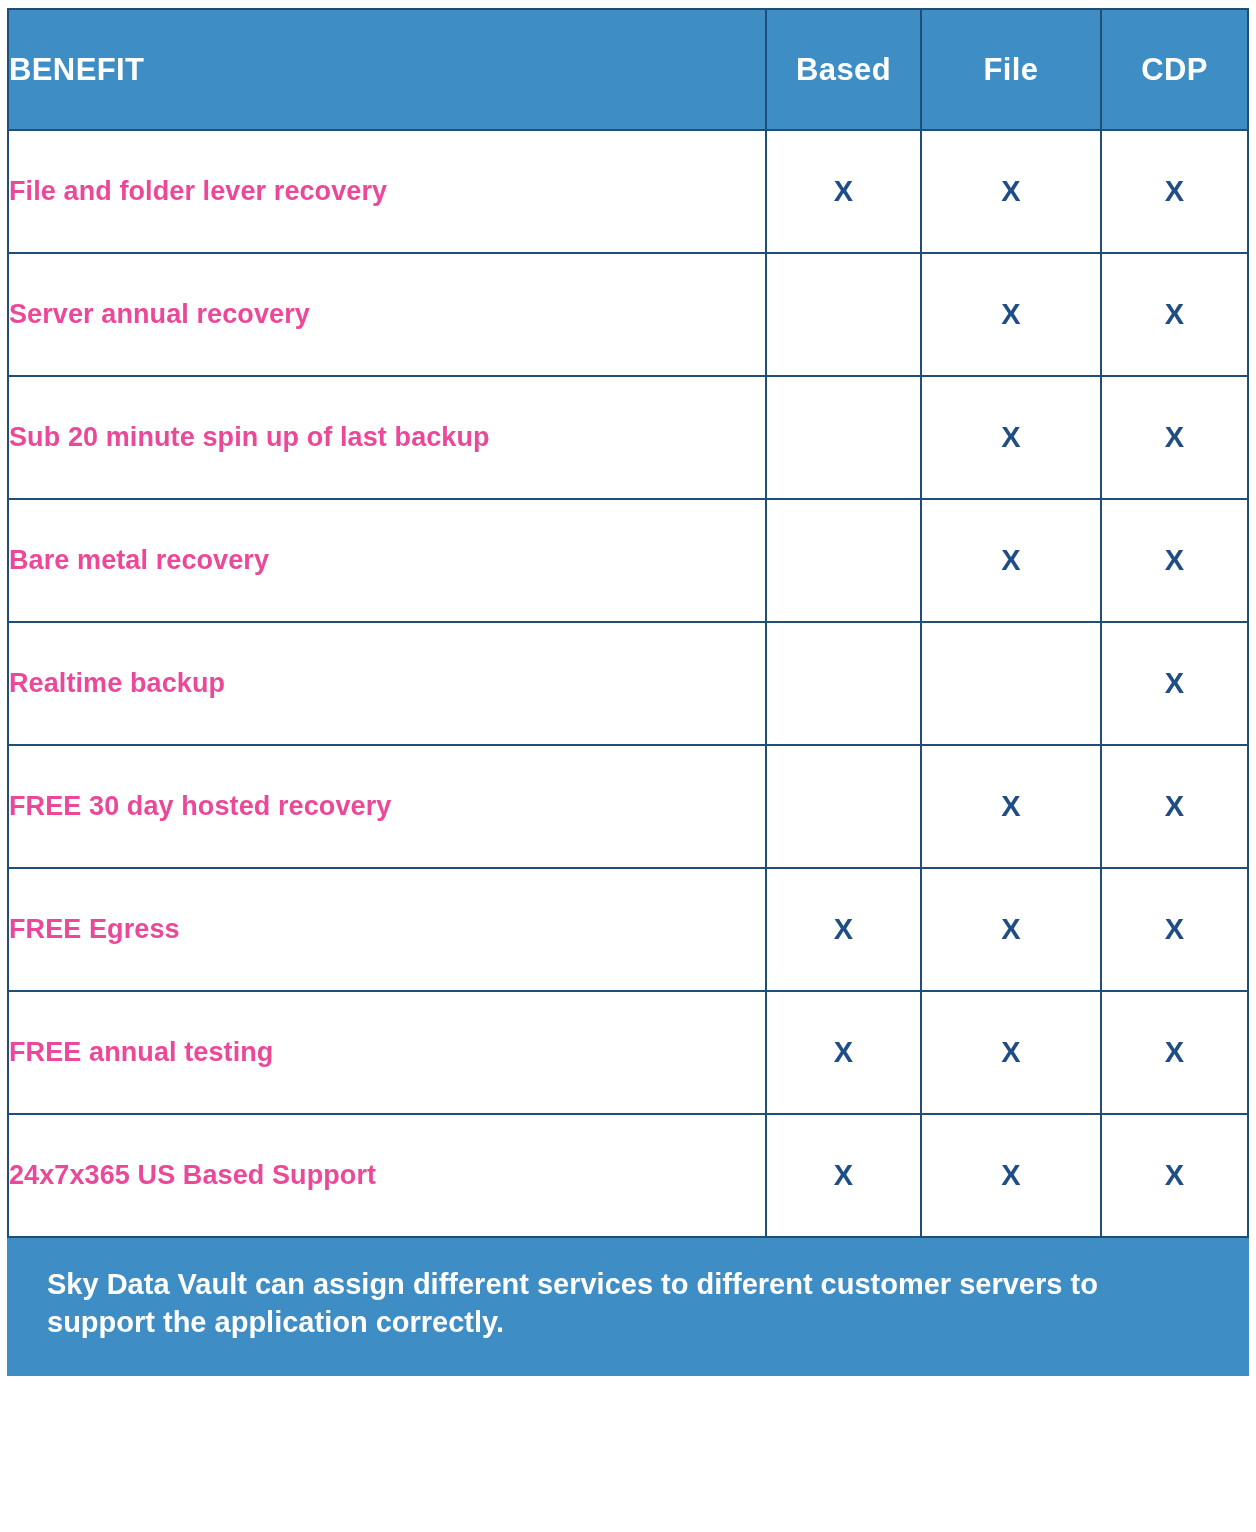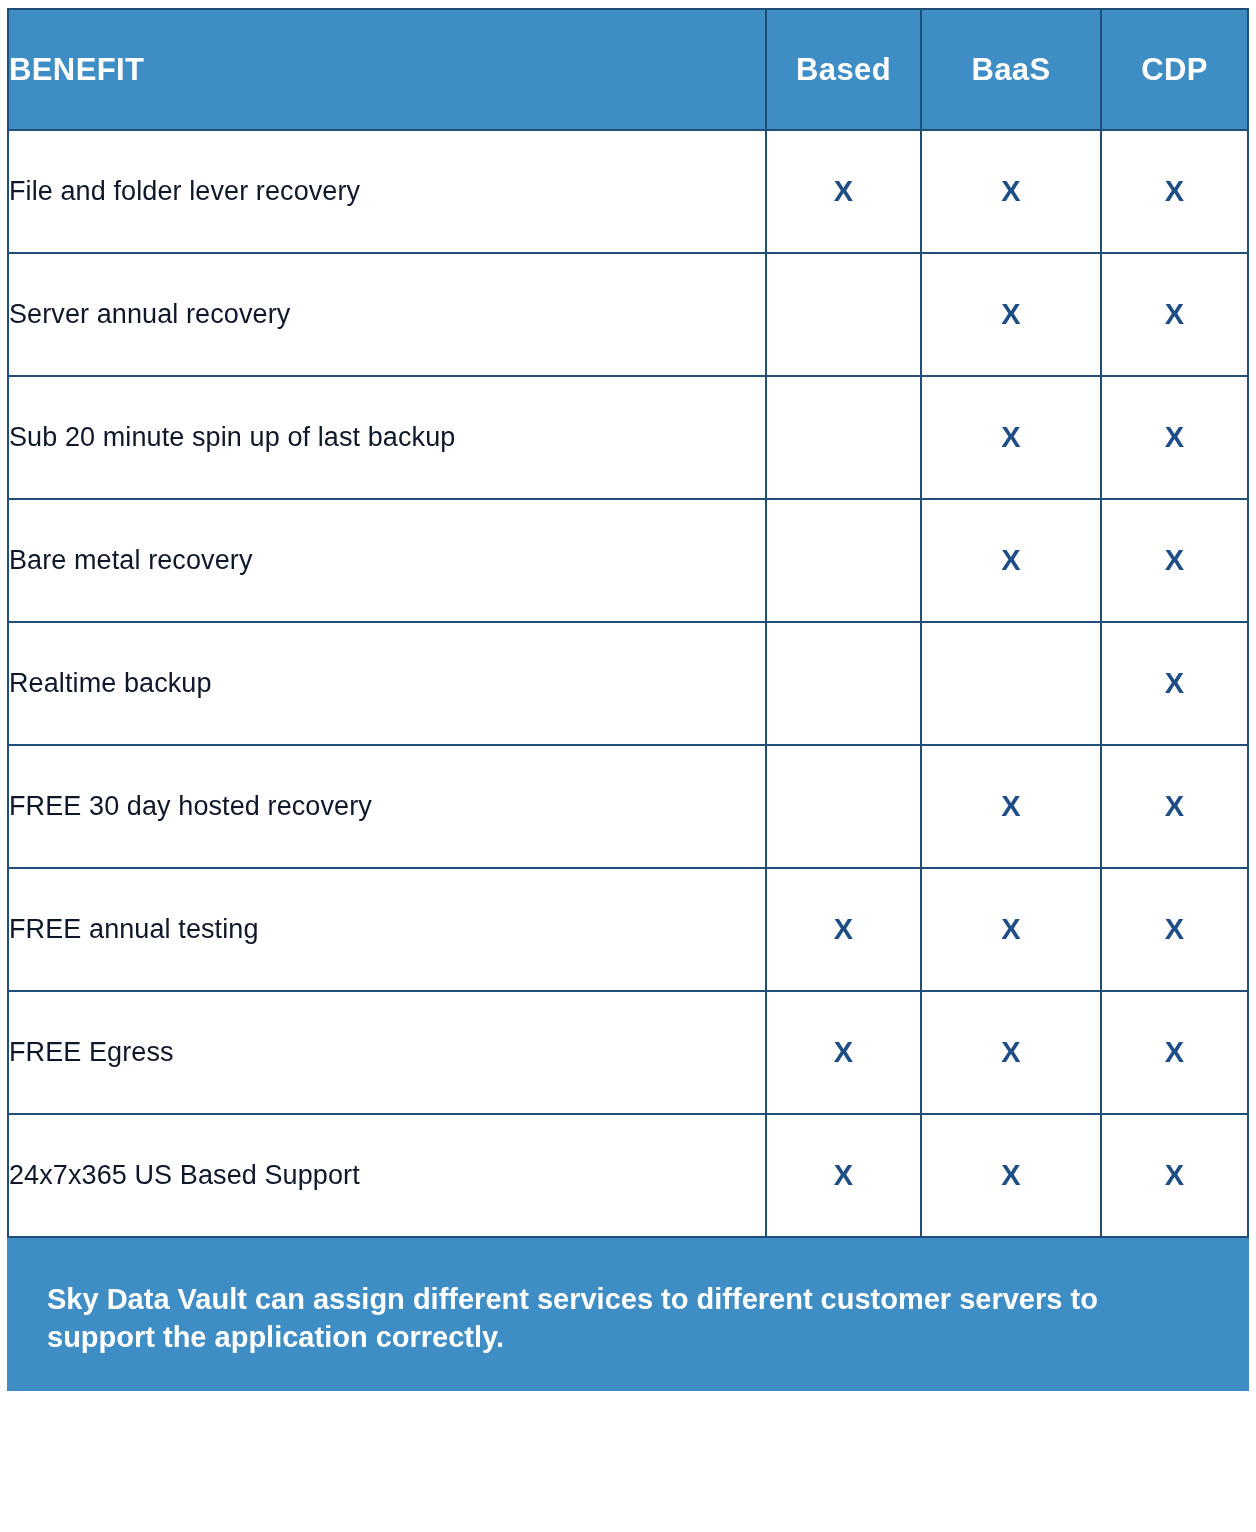--- a/index.html
+++ b/index.html
@@ -59,40 +59,40 @@
   tbody tr.data-row td {
     height: 121px;
     border: 2px solid #1f4e79;
     background: #ffffff;
     padding: 0;
     vertical-align: middle;
   }
   td.benefit-cell {
     text-align: left;
     padding-left: 38px;
-    color: #0f172a;
+    color: #ec4899;
     font-size: 27px;
-    font-weight: normal;
+    font-weight: bold;
     letter-spacing: 0.1px;
   }
   td.mark-cell {
     text-align: center;
     color: #1f4e86;
     font-size: 29px;
     font-weight: bold;
   }
   td.mark-cell .mark { display: inline-block; }
 
   
   tfoot tr.footer-row td.footer-cell {
     background: #3e8dc4;
     color: #ffffff;
     border: 2px solid #3e8dc4;
     height: 122px;
-    padding: 19px 40px 10px 38px;
+    padding: 4px 40px 10px 38px;
     vertical-align: middle;
     text-align: left;
     font-size: 29px;
     font-weight: bold;
     line-height: 1.32;
   }
 </style>
 </head>
 <body>
 
@@ -102,21 +102,21 @@
       <col class="c-benefit">
       <col class="c-baas">
       <col class="c-draas">
       <col class="c-cdp">
     </colgroup>
 
     <thead>
       <tr class="header-row">
         <th class="head-benefit">BENEFIT</th>
         <th class="head-col">Based</th>
-        <th class="head-col">BaaS</th>
+        <th class="head-col">File</th>
         <th class="head-col">CDP</th>
       </tr>
     </thead>
 
     <tbody id="table-body">
         <tr class="data-row">
           <td class="benefit-cell">File and folder lever recovery</td>
           <td class="mark-cell"><span class="mark">X</span></td>
           <td class="mark-cell"><span class="mark">X</span></td>
           <td class="mark-cell"><span class="mark">X</span></td>
@@ -145,27 +145,27 @@
           <td class="mark-cell"><span class="mark"></span></td>
           <td class="mark-cell"><span class="mark">X</span></td>
         </tr>
         <tr class="data-row">
           <td class="benefit-cell">FREE 30 day hosted recovery</td>
           <td class="mark-cell"><span class="mark"></span></td>
           <td class="mark-cell"><span class="mark">X</span></td>
           <td class="mark-cell"><span class="mark">X</span></td>
         </tr>
         <tr class="data-row">
-          <td class="benefit-cell">FREE annual testing</td>
+          <td class="benefit-cell">FREE Egress</td>
           <td class="mark-cell"><span class="mark">X</span></td>
           <td class="mark-cell"><span class="mark">X</span></td>
           <td class="mark-cell"><span class="mark">X</span></td>
         </tr>
         <tr class="data-row">
-          <td class="benefit-cell">FREE Egress</td>
+          <td class="benefit-cell">FREE annual testing</td>
           <td class="mark-cell"><span class="mark">X</span></td>
           <td class="mark-cell"><span class="mark">X</span></td>
           <td class="mark-cell"><span class="mark">X</span></td>
         </tr>
         <tr class="data-row">
           <td class="benefit-cell">24x7x365 US Based Support</td>
           <td class="mark-cell"><span class="mark">X</span></td>
           <td class="mark-cell"><span class="mark">X</span></td>
           <td class="mark-cell"><span class="mark">X</span></td>
         </tr>

